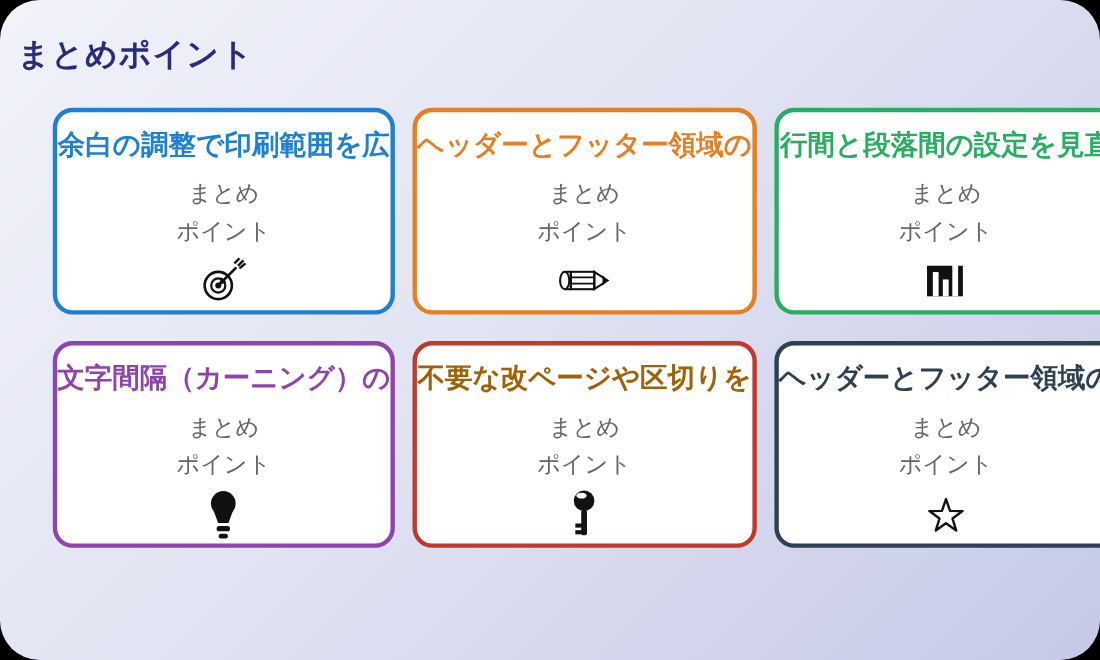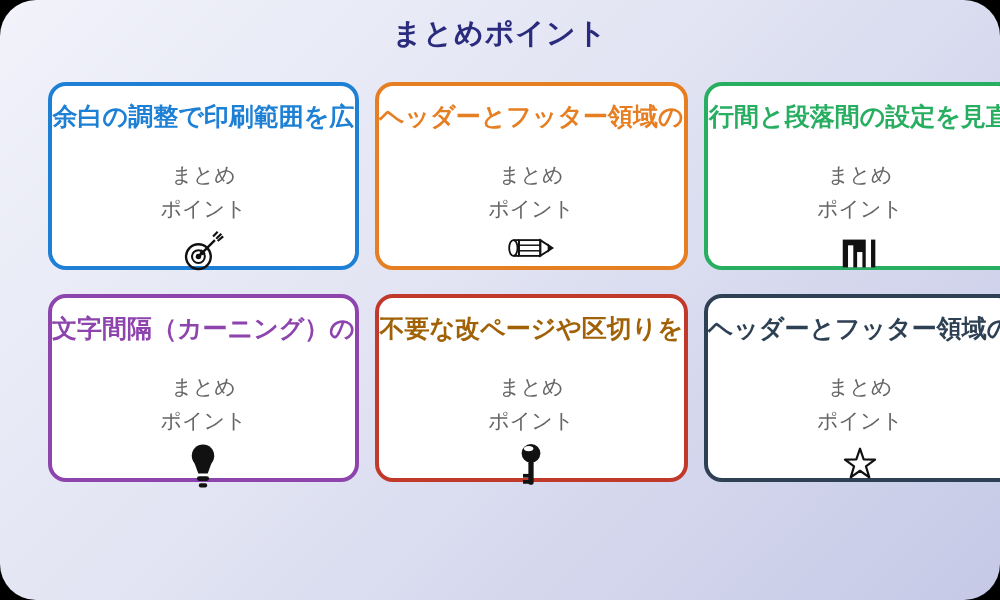--- a/index.html
+++ b/index.html
@@ -10,23 +10,22 @@
   }
   .screen {
     position: relative;
     width: 1000px;
     height: 600px;
     border-radius: 36px;
     overflow: hidden;
     background: linear-gradient(135deg, #f1f2fa 0%, #e2e4f3 45%, #c5c9e6 100%);
   }
   .page-title {
-    margin: 0;
+    margin: 16px;
     padding-top: 14px;
-    text-align: center;
     font-size: 29px;
     font-weight: bold;
     letter-spacing: 1px;
   }
   .grid {
     display: grid;
     grid-template-columns: repeat(3, 1fr);
     gap: 24px 16px;
     margin: 28px 27px 0 48px;
   }
@@ -43,21 +42,21 @@
     padding-top: 16px;
   }
   .card-heading {
     font-size: 25px;
     font-weight: bold;
     line-height: 1.15;
     white-space: nowrap;
     flex: 0 0 auto;
   }
   .card-body {
-    margin-top: 27px;
+    margin-top: 13px;
     text-align: center;
     font-size: 21px;
     line-height: 1.62;
     color: #666666;
   }
   .card-icon {
     margin-top: 4px;
     height: 46px;
     display: flex;
     align-items: center;

